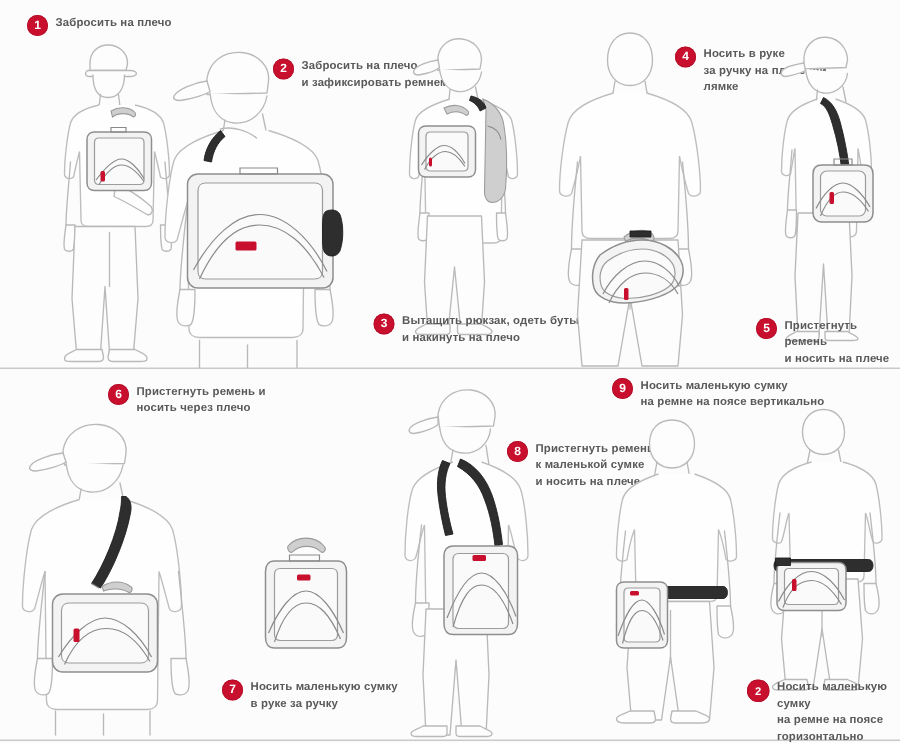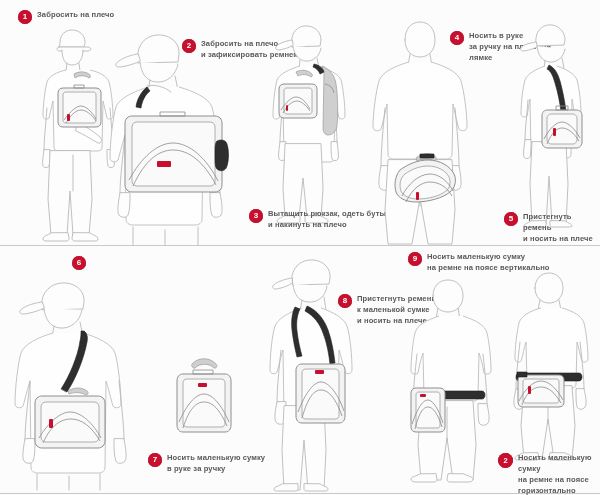--- a/index.html
+++ b/index.html
@@ -238,20 +238,22 @@
       <path class="bagin" d="M34 124h48c3 0 5 2 5 5v30c0 3-2 5-5 5H34c-3 0-5-2-5-5v-30c0-3 2-5 5-5z"></path>
       <path class="bagdet" d="M27 160c9-15 21-26 31-26 11 0 23 11 31 26"></path>
       <path class="bagdet" d="M31 165c8-18 18-24 28-24 11 0 21 8 29 22"></path>
       <rect class="redtag" x="37" y="141" width="4" height="9" rx="1"></rect>
       <path class="strapgrey" d="M56 113c6-4 14-4 19 0 2 1 1 4-1 4-5-3-12-3-17-1z"></path>
     </g>
   </svg>
 
   <div class="callout" style="left:72px;top:255px;">
     <span class="badge">6</span>
+    <span class="ctext">Пристегнуть ремень и
+носить через плечо</span>
   </div>
 
   <svg class="fig" style="left:168px;top:350px;" width="70" height="90" viewBox="0 0 70 90">
     <path class="strapgrey" d="M24 14c6-7 18-7 24 0 2 2 0 5-2 4-5-5-14-5-19 0-2 1-4-2-3-4z"></path>
     <path class="bag" d="M15 24h42c4 0 6 3 6 7v44c0 4-2 7-6 7H15c-4 0-6-3-6-7V31c0-4 2-7 6-7z"></path>
     <path class="bagin" d="M19 29h34c3 0 4 2 4 4v40c0 2-1 4-4 4H19c-3 0-4-2-4-4V33c0-2 1-4 4-4z"></path>
     <path class="bagdet" d="M11 72c7-16 16-28 25-28 9 0 18 12 25 28"></path>
     <path class="bagdet" d="M15 78c6-19 13-26 21-26 9 0 16 8 23 24"></path>
     <rect class="redtag" x="30" y="33" width="9" height="4" rx="1"></rect>
     <path class="bagdet" d="M25 20h20v4H25z"></path>

